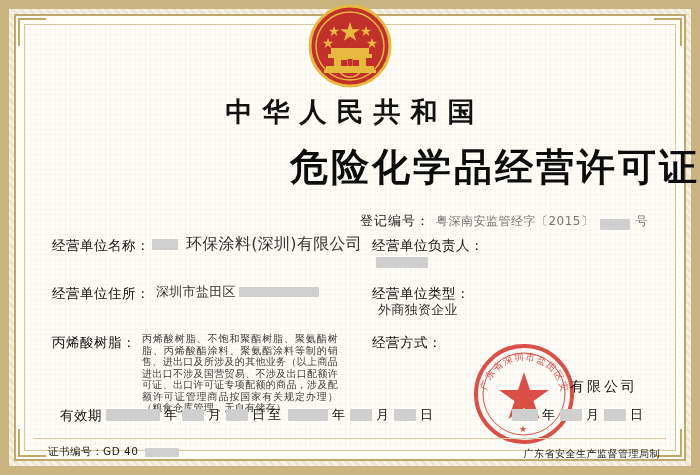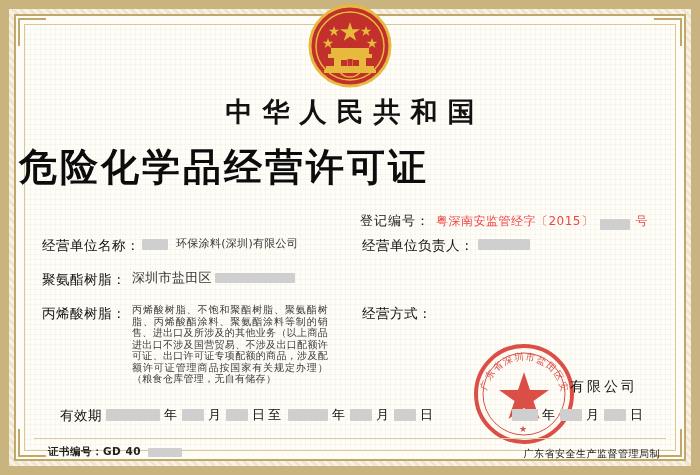--- a/index.html
+++ b/index.html
@@ -89,21 +89,21 @@
     font-size: 27px;
     font-weight: bold;
     letter-spacing: 10px;
     color: #111111;
     text-indent: 10px;
   }
   .title-main {
     position: absolute;
     left: 16px; right: 0;
     top: 142px;
-    text-align: left;
+    text-align: right;
     font-family: Liberation Serif, serif;
     font-size: 38px;
     font-weight: bold;
     letter-spacing: 3px;
     color: #0c0c0c;
     text-indent: 3px;
   }
 
   
   .reg-line {
@@ -112,57 +112,57 @@
     top: 204px;
     display: flex;
     align-items: flex-end;
     gap: 6px;
     font-size: 13px;
     color: #1a1a1a;
   }
   .reg-label { letter-spacing: 1px; margin-top: 8px; }
   .reg-value {
     font-size: 12px;
-    color: #ef4444;
+    color: #737373;
     letter-spacing: 0.5px;
   }
   .redact {
     display: inline-block;
     background: #cfcfcf;
     border-radius: 1px;
     vertical-align: middle;
   }
 
   
   .fields {
     position: absolute;
-    left: 42px;
+    left: 52px;
     top: 236px;
     width: 612px;
   }
   .row {
     display: flex;
     margin-bottom: 16px;
   }
   .col {
     display: flex;
     align-items: flex-start;
   }
   .col.left { width: 320px; }
-  .col.right { width: 292px; }
+  .col.right { width: 292px; flex-direction: column; }
   .flabel {
     font-size: 13.5px;
     color: #111;
     white-space: nowrap;
     letter-spacing: 0.5px;
     line-height: 18px;
   }
   .fvalue {
     margin-left: 6px;
-    font-size: 11px;
+    font-size: 16px;
     color: #333;
     line-height: 15px;
     letter-spacing: 0.3px;
   }
   .fvalue.tiny {
     font-size: 10px;
     line-height: 11.5px;
     color: #3a3a3a;
     width: 196px;
     text-align: justify;
@@ -203,21 +203,20 @@
   .validity .unit { font-size: 13px; }
 
   
   .footer-left {
     position: absolute;
     left: 48px;
     bottom: 16px;
     font-size: 10.5px;
     color: #222;
     letter-spacing: 0.5px;
-    font-weight: bold;
   }
   .footer-right {
     position: absolute;
     right: 40px;
     bottom: 14px;
     font-size: 10px;
     color: #222;
     letter-spacing: 0.5px;
   }
   .sep-line {
@@ -291,23 +290,27 @@
         <span class="fvalue">环保涂料(深圳)有限公司</span>
       </div>
       <div class="col right">
         <span class="flabel">经营单位负责人：</span>
         <span class="redact" style="width:52px;height:11px;margin:3px 0 0 4px;"></span>
       </div>
     </div>
 
     <div class="row">
       <div class="col left">
-        <span class="flabel">聚氨酯树脂：</span>
+        <span class="flabel">经营单位住所：</span>
         <span class="fvalue small">深圳市盐田区</span>
         <span class="redact" style="width:80px;height:10px;margin:3px 0 0 3px;"></span>
+      </div>
+      <div class="col right">
+        <span class="flabel">经营单位类型：</span>
+        <span class="fvalue small">外商独资企业</span>
       </div>
     </div>
 
     <div class="row">
       <div class="col left">
         <span class="flabel">丙烯酸树脂：</span>
         <span class="fvalue tiny">丙烯酸树脂、不饱和聚酯树脂、聚氨酯树脂、丙烯酸酯涂料、聚氨酯涂料等制的销售、进出口及所涉及的其他业务（以上商品进出口不涉及国营贸易、不涉及出口配额许可证、出口许可证专项配额的商品，涉及配额许可证管理商品按国家有关规定办理）（粮食仓库管理，无自有储存）</span>
       </div>
       <div class="col right">
         <span class="flabel">经营方式：</span>

